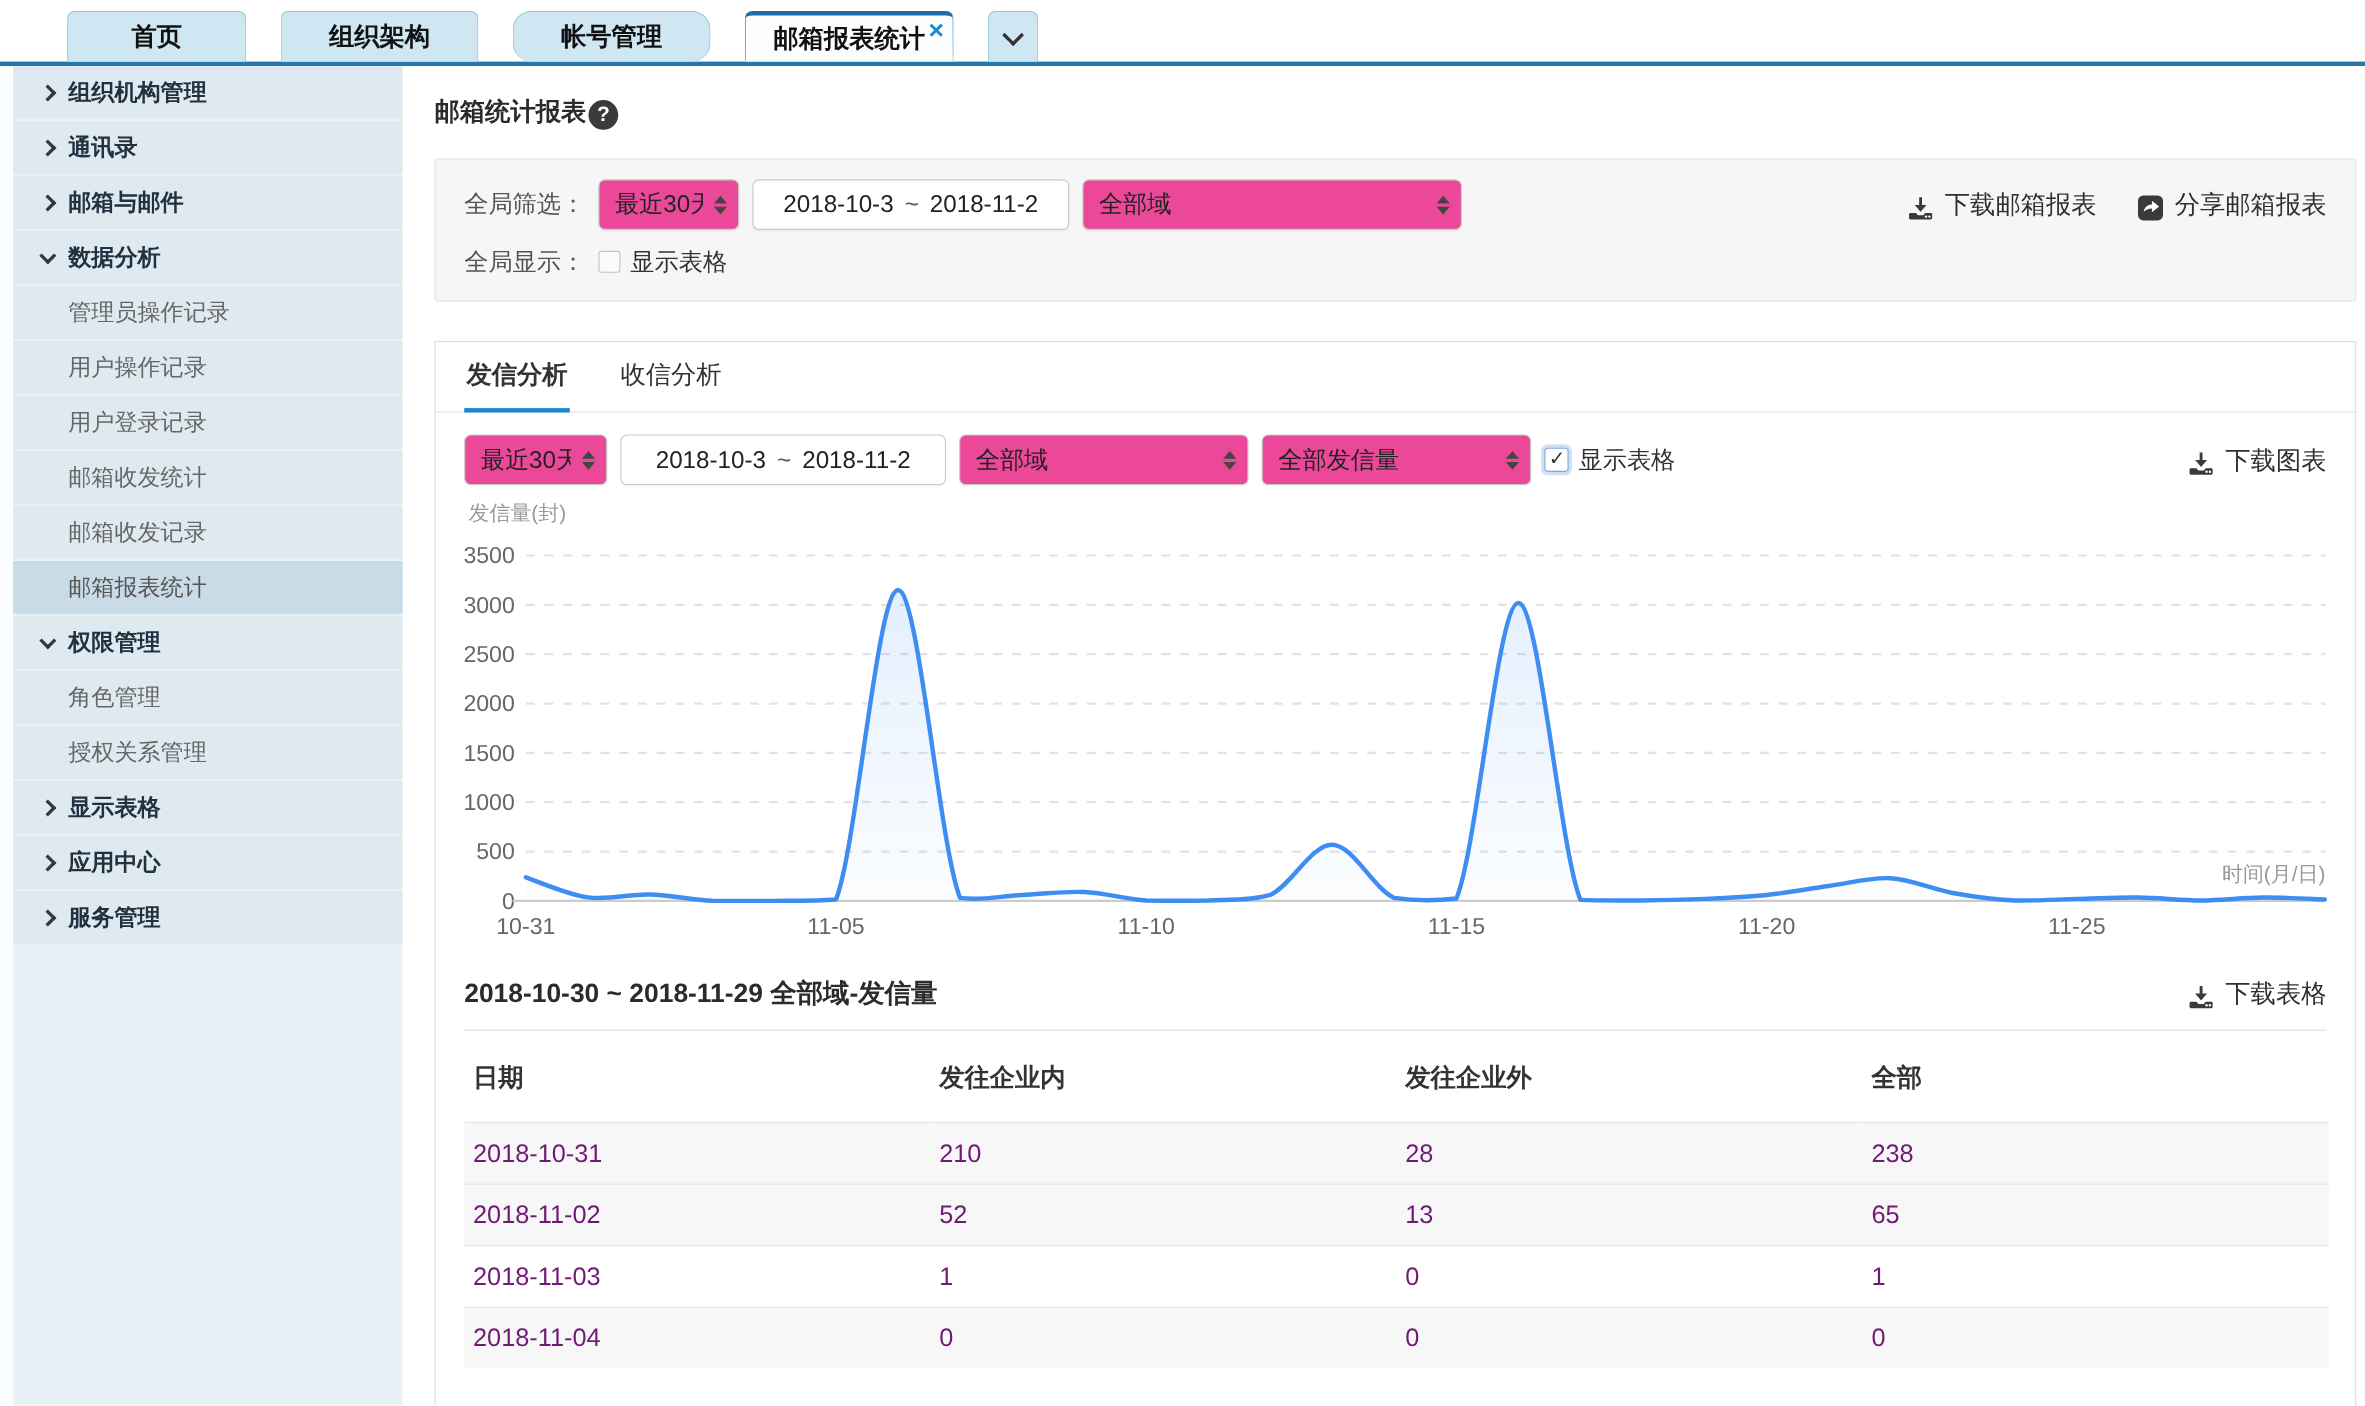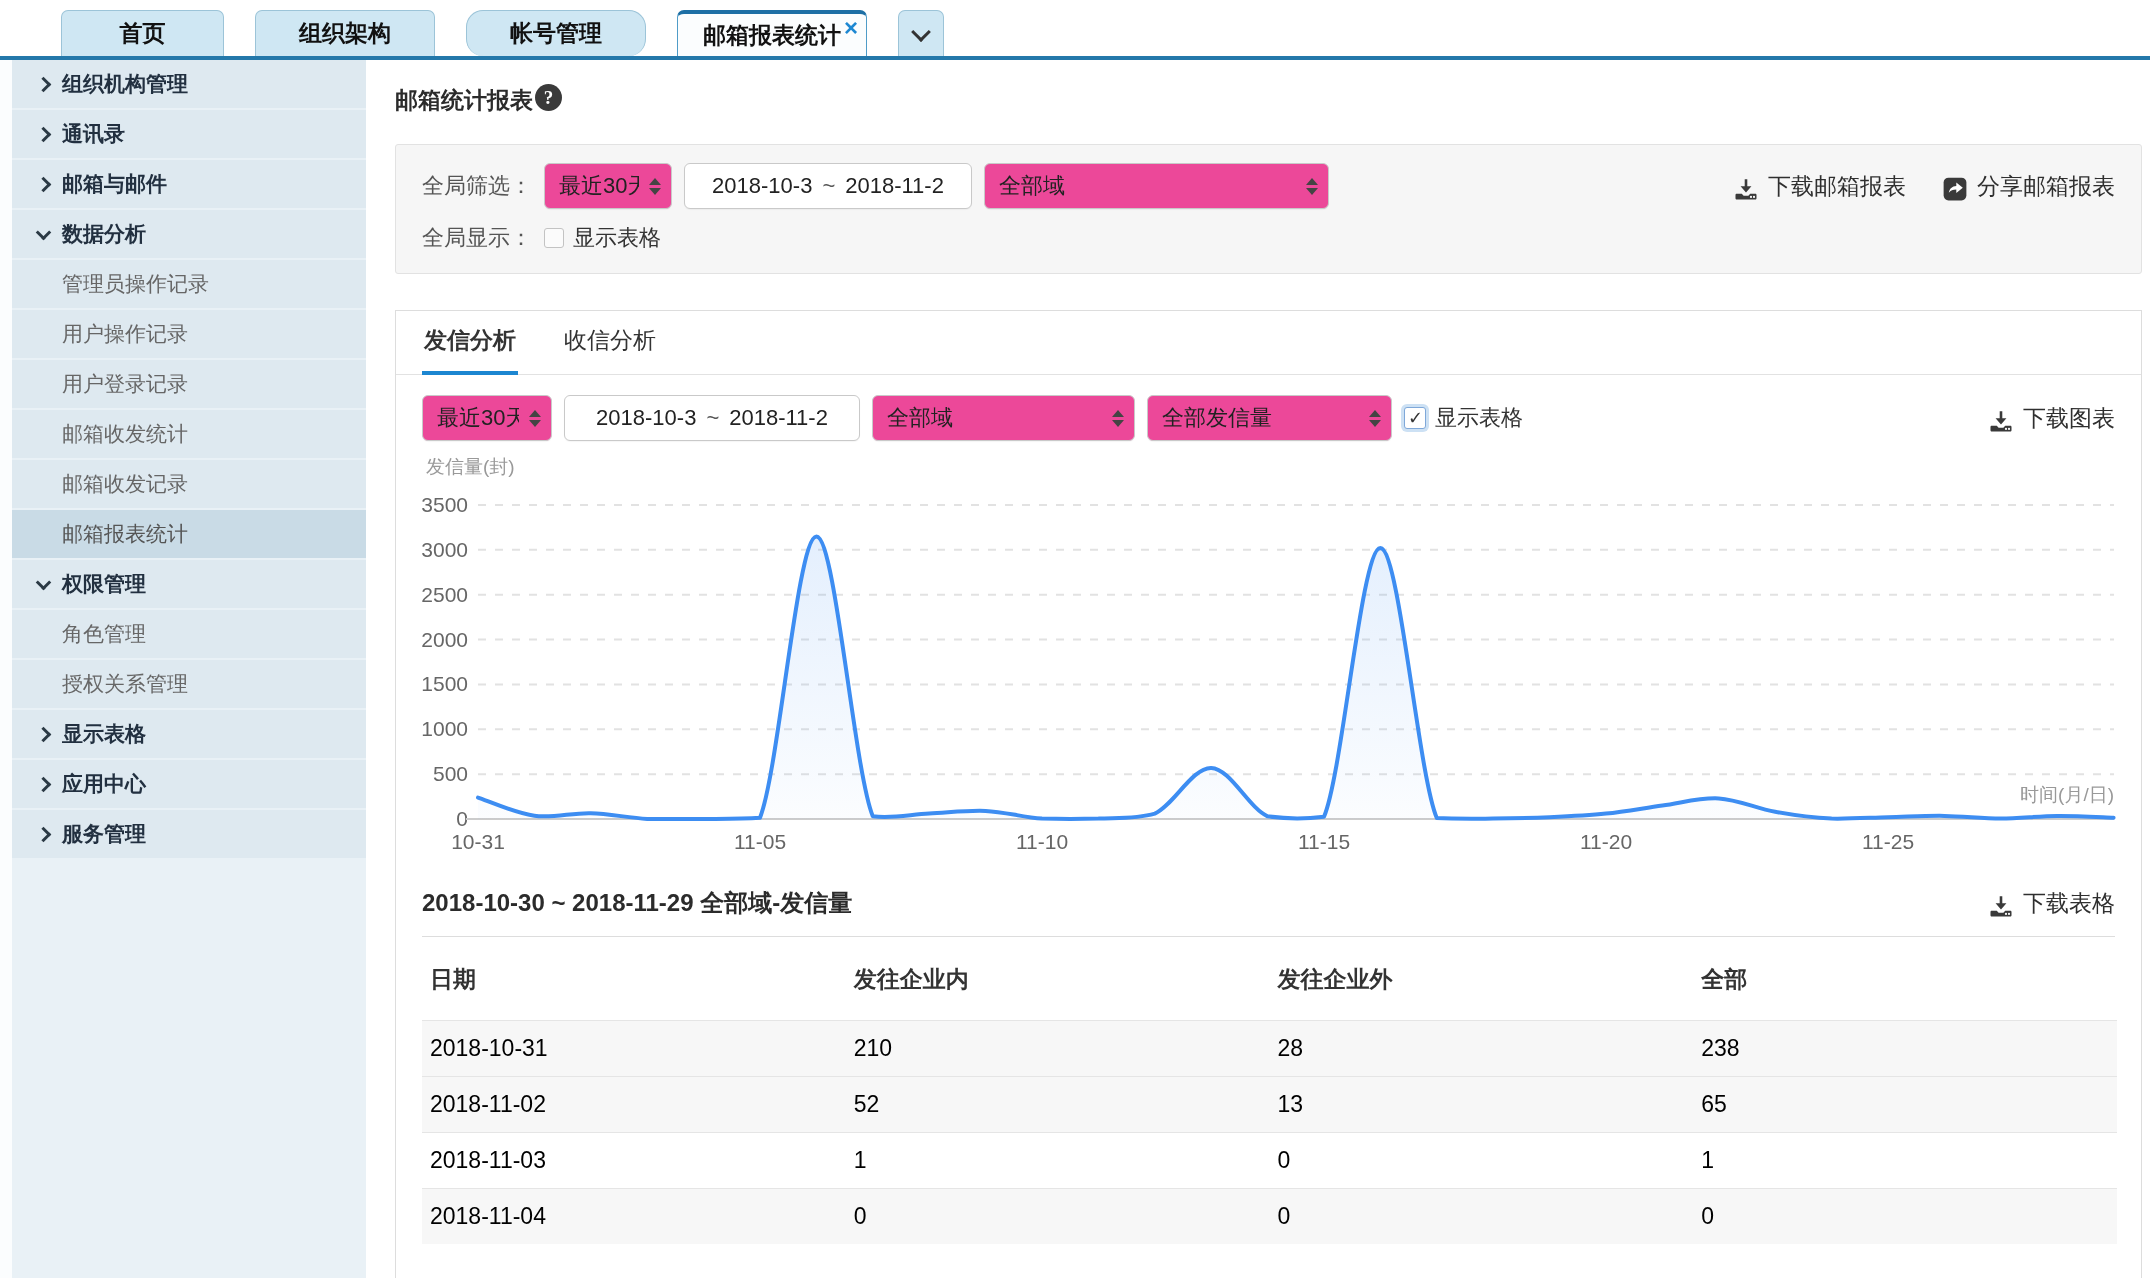--- a/index.html
+++ b/index.html
@@ -44,21 +44,21 @@
     position:relative;cursor:pointer;
   }
   .side-item .chev{position:absolute;left:26px;}
   .side-item .lab{margin-left:50px;font-size:21px;}
   .side-item.lvl1 .lab{color:#223040;font-weight:600;}
   .side-item.lvl2 .lab{color:#666;font-weight:400;}
   .side-item.selected{background:#c9dbe6;}
   .side-item.selected .lab{color:#555;}
   
   .content{flex:1;box-sizing:border-box;padding:0 0 0 29px;background:#fff;}
-  .title-row{display:flex;align-items:flex-start;padding-top:24px;font-family:Liberation Serif, serif;}
+  .title-row{display:flex;align-items:flex-end;padding-top:24px;}
   .page-title{font-size:23px;font-weight:bold;color:#2b2b2b;margin:0;line-height:34px;}
   .help-icon{
     width:27px;height:27px;border-radius:50%;background:#3a3a3a;color:#fff;
     font-size:19px;font-weight:bold;display:inline-flex;align-items:center;justify-content:center;
     margin-left:2px;cursor:pointer;
   }
   
   .gpanel{
     width:1747px;box-sizing:border-box;margin-top:26px;background:#f6f6f6;
     border:1px solid #e2e2e2;border-radius:3px;padding:18px 26px 20px 26px;
@@ -110,21 +110,21 @@
   .chartwrap{margin:10px 0 0 26px;position:relative;height:415px;}
   .t-title-row{display:flex;align-items:center;margin:20px 26px 0 26px;height:34px;}
   .t-title{font-size:24px;font-weight:600;color:#2b2b2b;}
   .t-title-row .toolbtn{margin-left:auto;}
   .tdivider{border-top:1px solid #ddd;margin:16px 26px 0 26px;}
   table.dtable{width:1695px;margin:0 26px;border-collapse:collapse;table-layout:fixed;}
   table.dtable th{
     text-align:left;font-size:23px;font-weight:bold;color:#333;padding:27px 8px 25px 8px;
   }
   table.dtable td{
-    font-size:23px;color:#000000;padding:14px 8px;
+    font-size:23px;color:#701a75;padding:14px 8px;
   }
   table.dtable tbody tr{border-top:1px solid #e5e5e5;}
   table.dtable tbody tr.stripe{background:#f7f7f7;}
 </style>
 </head>
 <body>
 
 <div class="tabbar">
   <div id="wtabs" style="display:flex;align-items:flex-end;">
       <div class="wtab" style="width: 163px;">

